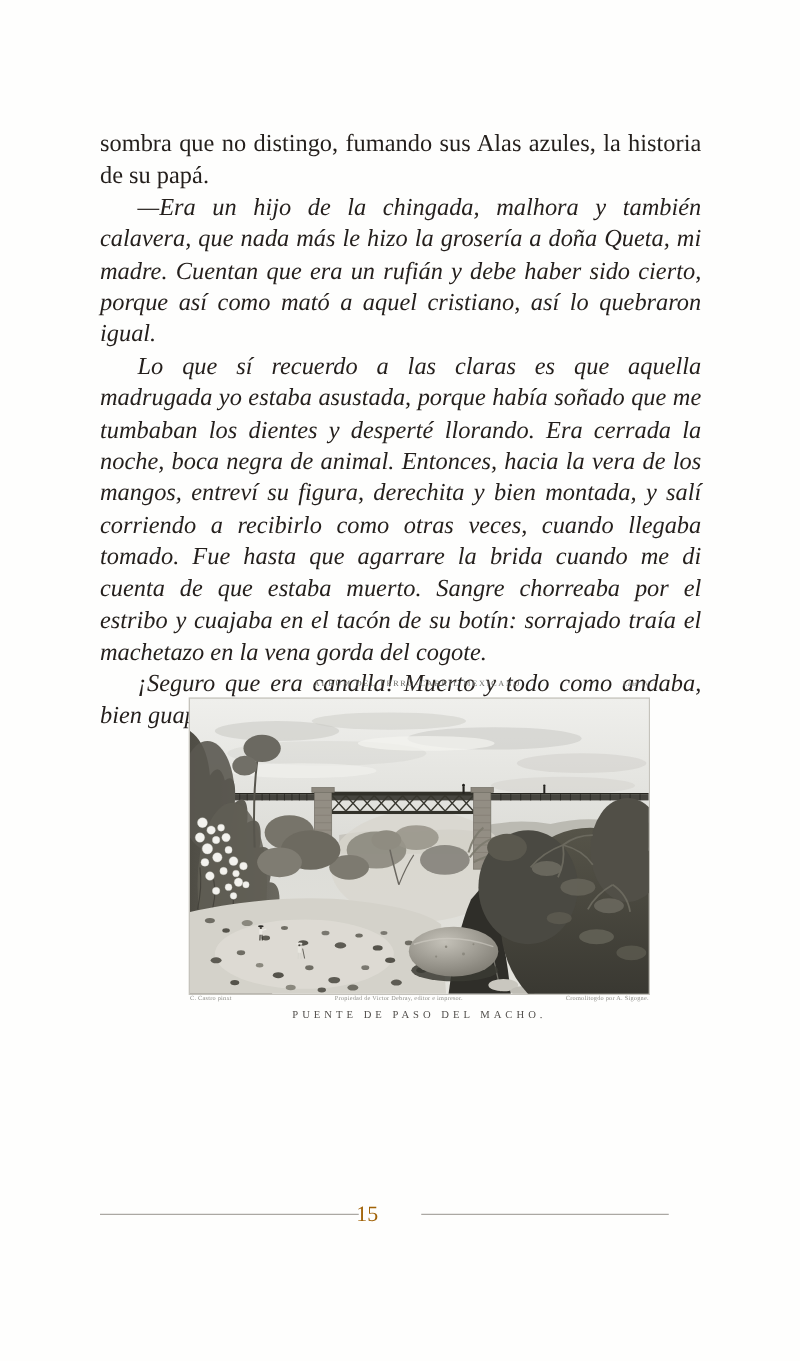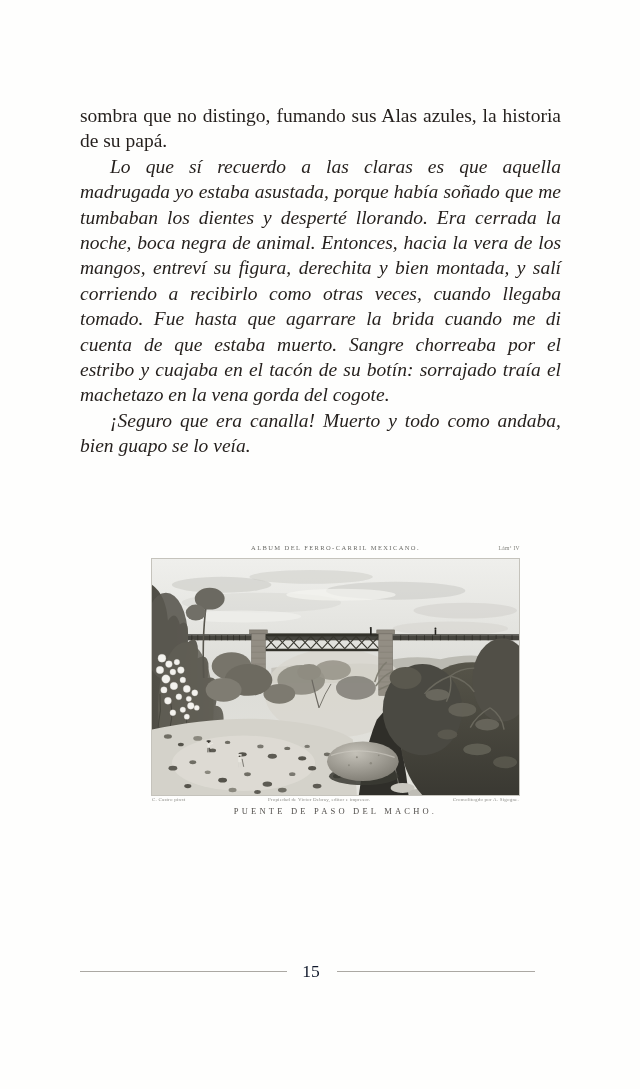--- a/index.html
+++ b/index.html
@@ -24,29 +24,30 @@
     border:1px solid #c5c3bc;box-sizing:border-box;background:#e8e8e4;}
   .plate-credits{display:flex;justify-content:space-between;align-items:flex-start;
     margin-top:1px;padding:0 1px;font-size:5px;color:#8f8f8a;letter-spacing:.2px;}
   .plate-caption{margin-top:4px;text-align:center;font-size:8.5px;
     letter-spacing:3.2px;color:#514e4b;white-space:nowrap;}
   
   .footer-rule{position:absolute;top:971px;height:1px;background:#aba8a3;}
   .footer-rule.left{left:80px;width:207px;}
   .footer-rule.right{left:337px;width:198px;}
   .page-number{position:absolute;top:961px;left:285px;width:52px;
-    text-align:center;font-size:17.5px;color:#0f172a;}
+    font-size:17.5px;color:#a16207;}
 </style>
 </head>
 <body>
 
 <div class="page">
 
   <div class="body-text">
     <p class="roman">sombra que no distingo, fumando sus Alas azules, la historia de su papá.</p>
+    <p class="italic indent">—Era un hijo de la chingada, malhora y también calavera, que nada más le hizo la grosería a doña Queta, mi madre. Cuentan que era un rufián y debe haber sido cierto, porque así como mató a aquel cristiano, así lo quebraron igual.</p>
     <p class="italic indent">Lo que sí recuerdo a las claras es que aquella madrugada yo estaba asustada, porque había soñado que me tumbaban los dientes y desperté llorando. Era cerrada la noche, boca negra de animal. Entonces, hacia la vera de los mangos, entreví su figura, derechita y bien montada, y salí corriendo a recibirlo como otras veces, cuando llegaba tomado. Fue hasta que agarrare la brida cuando me di cuenta de que estaba muerto. Sangre chorreaba por el estribo y cuajaba en el tacón de su botín: sorrajado traía el machetazo en la vena gorda del cogote.</p>
     <p class="italic indent">¡Seguro que era canalla! Muerto y todo como andaba, bien guapo se lo veía.</p>
   </div>
 
   <figure class="plate" style="margin:15px">
     <div class="plate-header">
       <span>ALBUM DEL FERRO-CARRIL MEXICANO.</span>
       <span class="plate-label">Lámª IV</span>
     </div>
 

